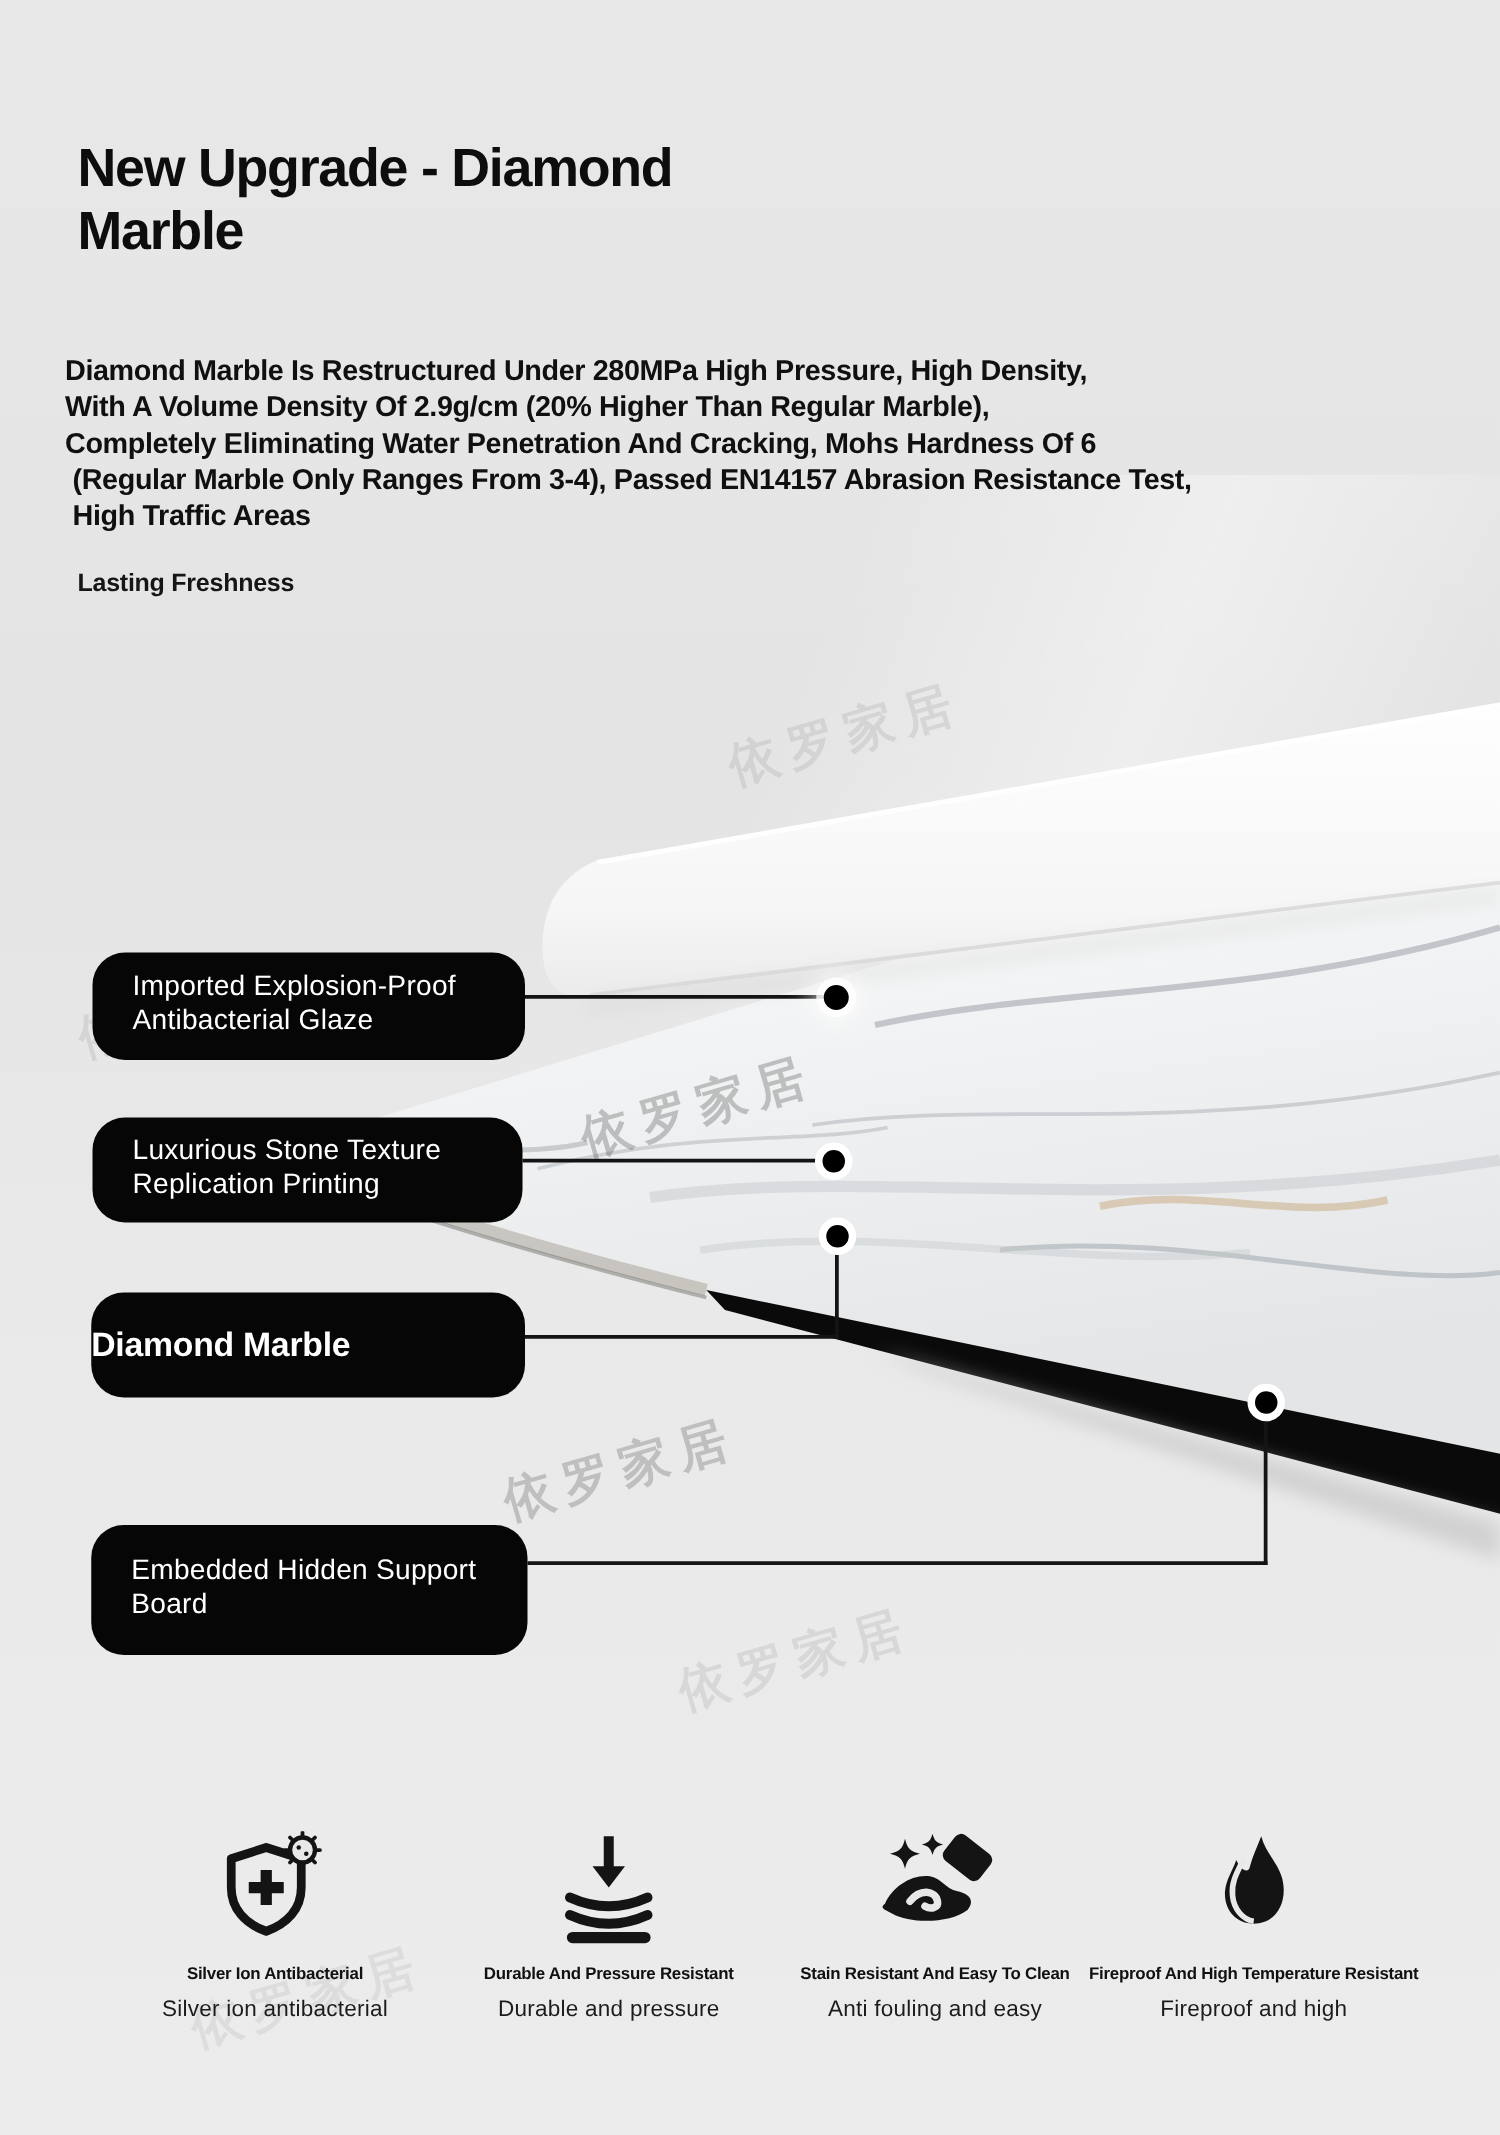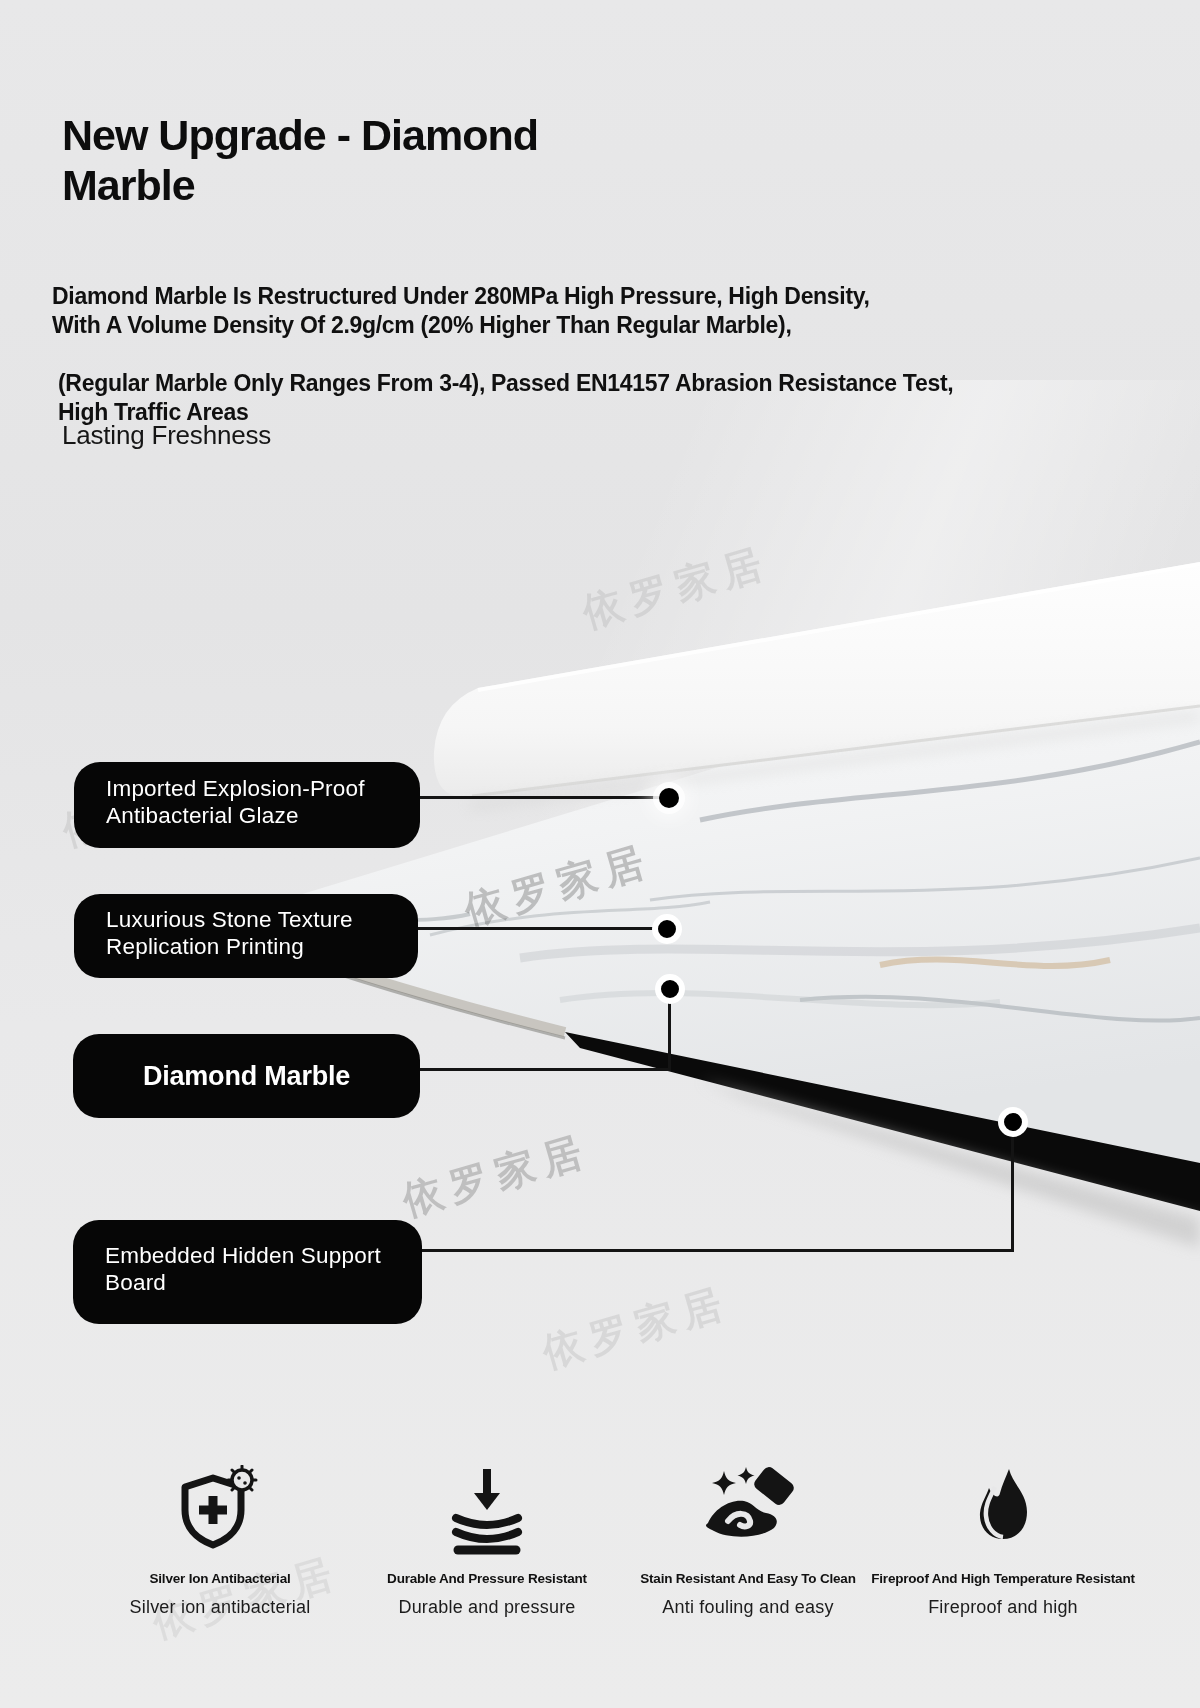--- a/index.html
+++ b/index.html
@@ -15,40 +15,40 @@
   }
   
   .title{
     position:absolute;left:62px;top:110px;width:760px;z-index:6;
     font-size:43px;line-height:50px;font-weight:700;color:#0d0d0d;letter-spacing:-1px;
   }
   .para{position:absolute;z-index:6;color:#101010;font-weight:700;font-size:23px;line-height:29px;letter-spacing:-0.3px;}
   .para1{left:52px;top:266px;width:900px;margin-top:16px;}
   .para2{left:58px;top:369px;width:900px;}
   .tagline{
-    position:absolute;left:62px;top:420px;z-index:6;
-    font-size:26px;font-weight:400;color:#161616;letter-spacing:-0.2px;
+    position:absolute;left:62px;top:456px;z-index:6;
+    font-size:20px;font-weight:700;color:#161616;letter-spacing:-0.2px;
   }
   
   .photo-svg{position:absolute;left:0;top:0;z-index:2;}
   
   .wm{
     position:absolute;z-index:3;color:#3c3c3c;font-size:40px;font-weight:700;
     letter-spacing:8px;transform:rotate(-16deg);pointer-events:none;white-space:nowrap;
   }
   
   .pill{
     position:absolute;z-index:5;background:#060606;border-radius:26px;
     display:flex;flex-direction:column;justify-content:center;
     color:#ffffff;padding:0 0 6px 32px;box-sizing:border-box;
   }
   .pill .l{font-size:22.5px;line-height:27px;font-weight:500;letter-spacing:0.2px;}
   .pill1{left:74px;top:762px;width:346px;height:86px;}
   .pill2{left:74px;top:894px;width:344px;height:84px;}
-  .pill3{left:73px;top:1034px;width:347px;height:84px;align-items:center;padding:0;}
+  .pill3{left:73px;top:1034px;width:347px;height:84px;padding:0;}
   .pill3 .l{font-size:27px;font-weight:700;letter-spacing:-0.2px;}
   .pill4{left:73px;top:1220px;width:349px;height:104px;}
   
   .conn{position:absolute;background:#141414;z-index:4;}
   .c1{left:420px;top:796px;width:249px;height:3px;}
   .c2{left:418px;top:927px;width:250px;height:3px;}
   .c3h{left:420px;top:1068px;width:251px;height:3px;}
   .c3v{left:668px;top:989px;width:3px;height:82px;}
   .c4h{left:422px;top:1249px;width:592px;height:3px;}
   .c4v{left:1011px;top:1122px;width:3px;height:130px;}
@@ -128,20 +128,21 @@
   <span class="wm" style="left:540px;top:1300px;opacity:.10">依罗家居</span>
   <span class="wm" style="left:150px;top:1570px;opacity:.08">依罗家居</span>
 
   <div class="title">
     <div>New Upgrade - Diamond</div>
     <div>Marble</div>
   </div>
   <div class="para para1">
     <div>Diamond Marble Is Restructured Under 280MPa High Pressure, High Density,</div>
     <div>With A Volume Density Of 2.9g/cm (20% Higher Than Regular Marble),</div>
+    <div>Completely Eliminating Water Penetration And Cracking, Mohs Hardness Of 6</div>
   </div>
   <div class="para para2">
     <div>(Regular Marble Only Ranges From 3-4), Passed EN14157 Abrasion Resistance Test,</div>
     <div>High Traffic Areas</div>
   </div>
   <div class="tagline">Lasting Freshness</div>
 
   <div class="conn c1"></div>
   <div class="conn c2"></div>
   <div class="conn c3h"></div>

